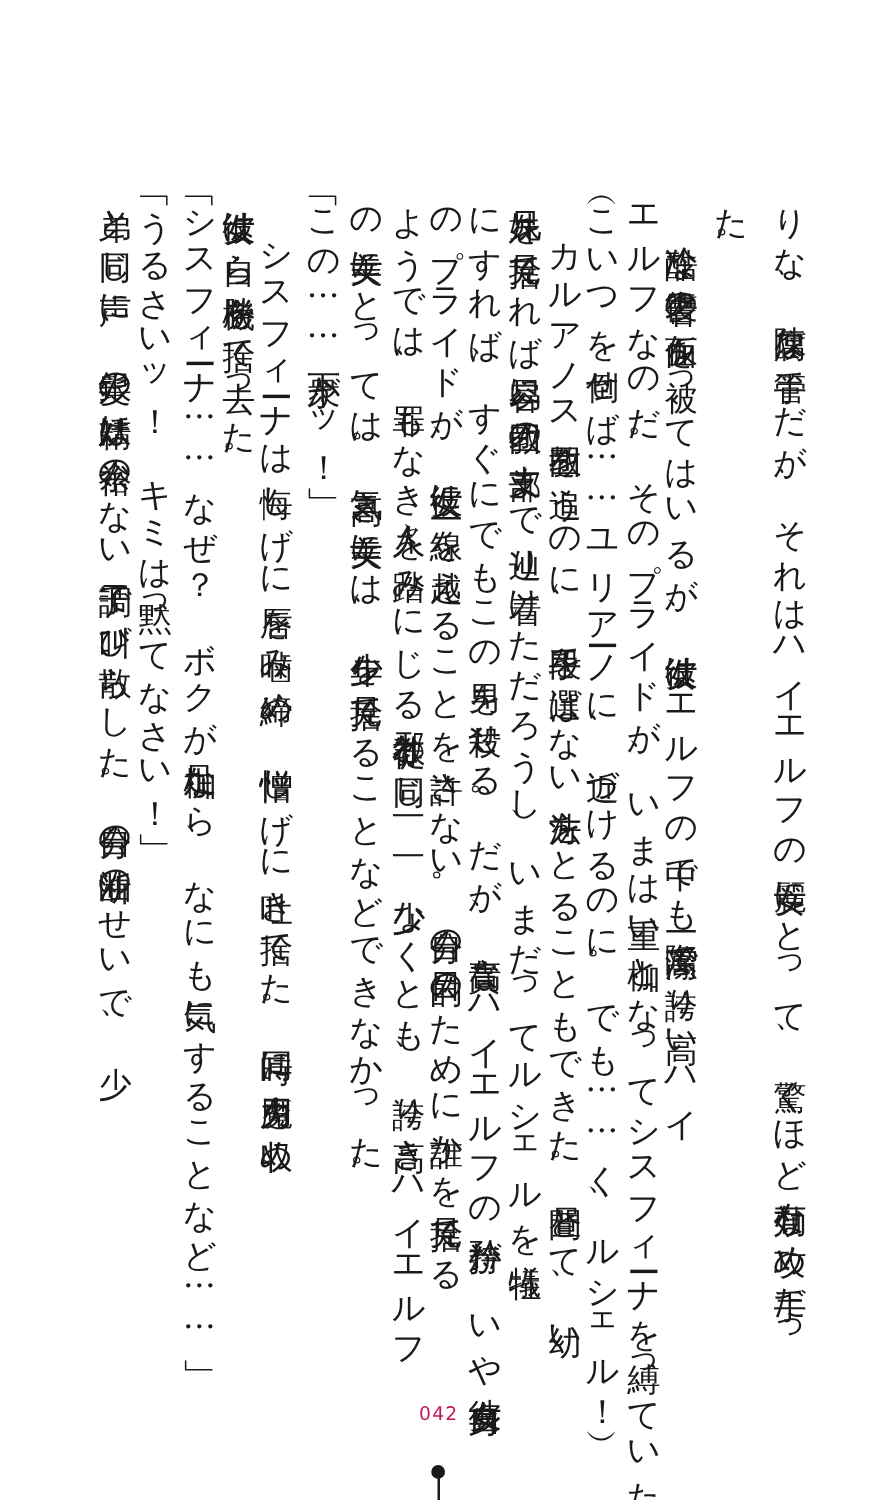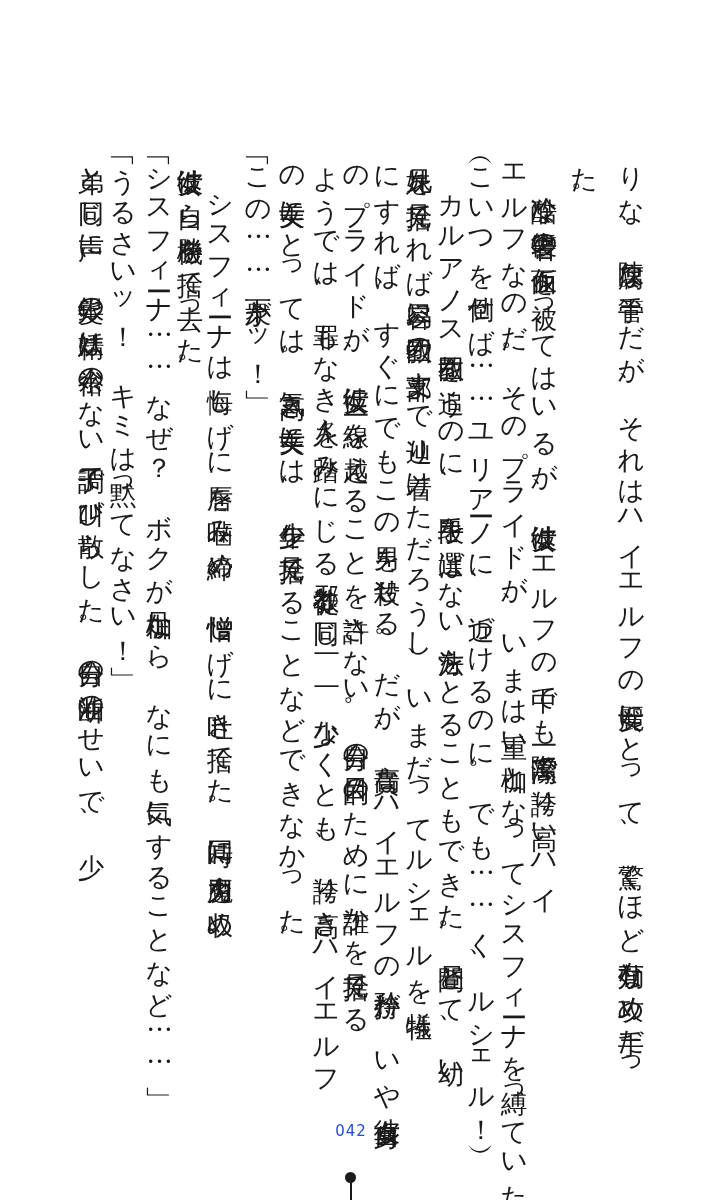--- a/index.html
+++ b/index.html
@@ -33,21 +33,21 @@
   }
   .page-number {
     position: absolute;
     top: 1122px;
     left: 0;
     width: 702px;
     text-align: center;
     font-family: "DejaVu Sans", "Liberation Sans", sans-serif;
     font-size: 15px;
     letter-spacing: 1px;
-    color: #1d4ed8;
+    color: #be185d;
   }
   .bullet {
     position: absolute;
     left: 345px;
     top: 1172px;
     width: 11px;
     height: 11px;
     border-radius: 50%;
     background: #1a1a1a;
   }

